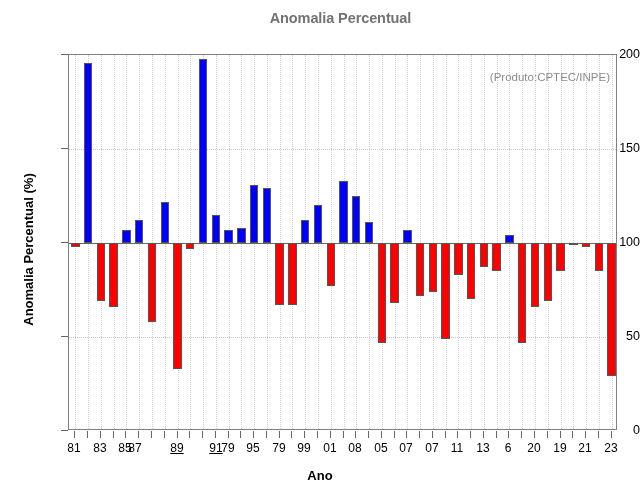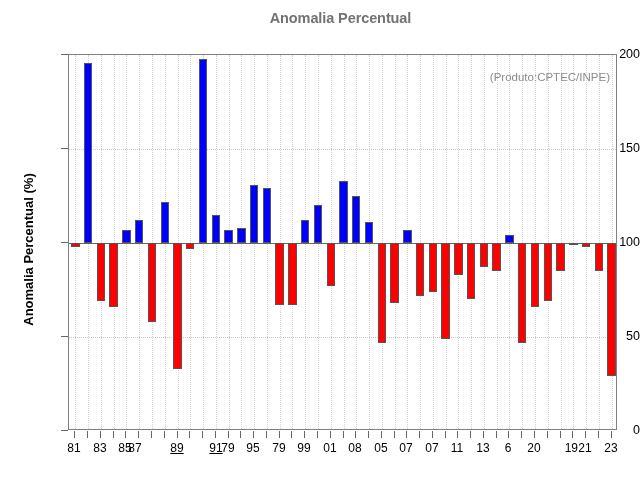--- a/index.html
+++ b/index.html
@@ -325,23 +325,24 @@
       <div class="x-tick-mark" style="left: 483px;"></div>
       <div class="x-tick-label" style="left: 483px;">13</div>
       <div class="x-tick-mark" style="left: 496px;"></div>
       <div class="x-tick-mark" style="left: 508px;"></div>
       <div class="x-tick-label" style="left: 508px;">6</div>
       <div class="x-tick-mark" style="left: 521px;"></div>
       <div class="x-tick-mark" style="left: 534px;"></div>
       <div class="x-tick-label" style="left: 534px;">20</div>
       <div class="x-tick-mark" style="left: 547px;"></div>
       <div class="x-tick-mark" style="left: 560px;"></div>
-      <div class="x-tick-label" style="left: 560px; text-align: right;">19</div>
+      <div class="x-tick-label" style="left: 560px;">19</div>
       <div class="x-tick-mark" style="left: 572px;"></div>
       <div class="x-tick-mark" style="left: 585px;"></div>
       <div class="x-tick-label" style="left: 585px;">21</div>
       <div class="x-tick-mark" style="left: 598px;"></div>
       <div class="x-tick-mark" style="left: 611px;"></div>
       <div class="x-tick-label" style="left: 611px;">23</div>
     </div>
 
+  <div class="x-axis-title">Ano</div>
 
 </div>
 
 </body></html>

